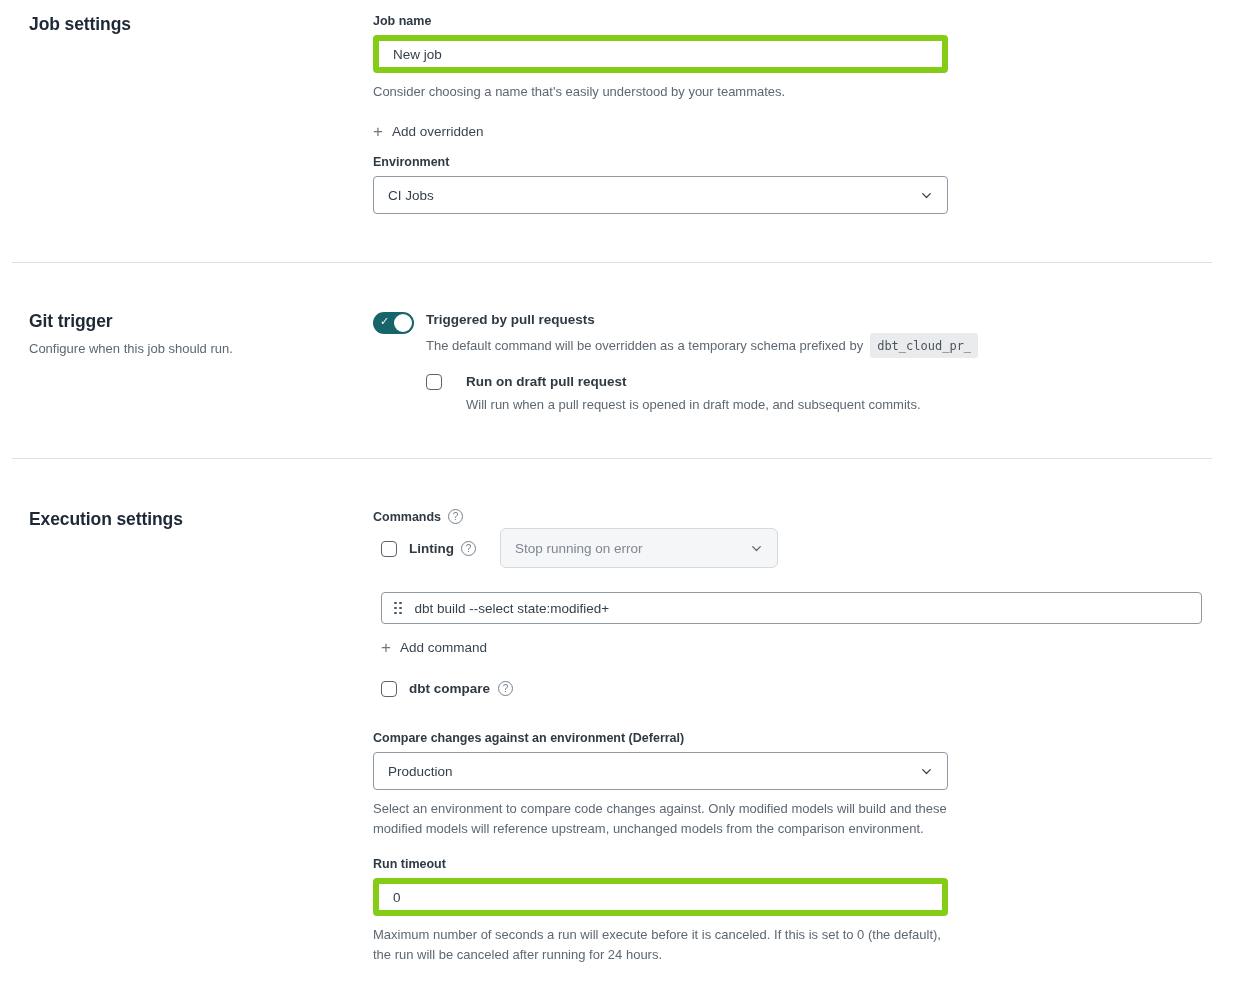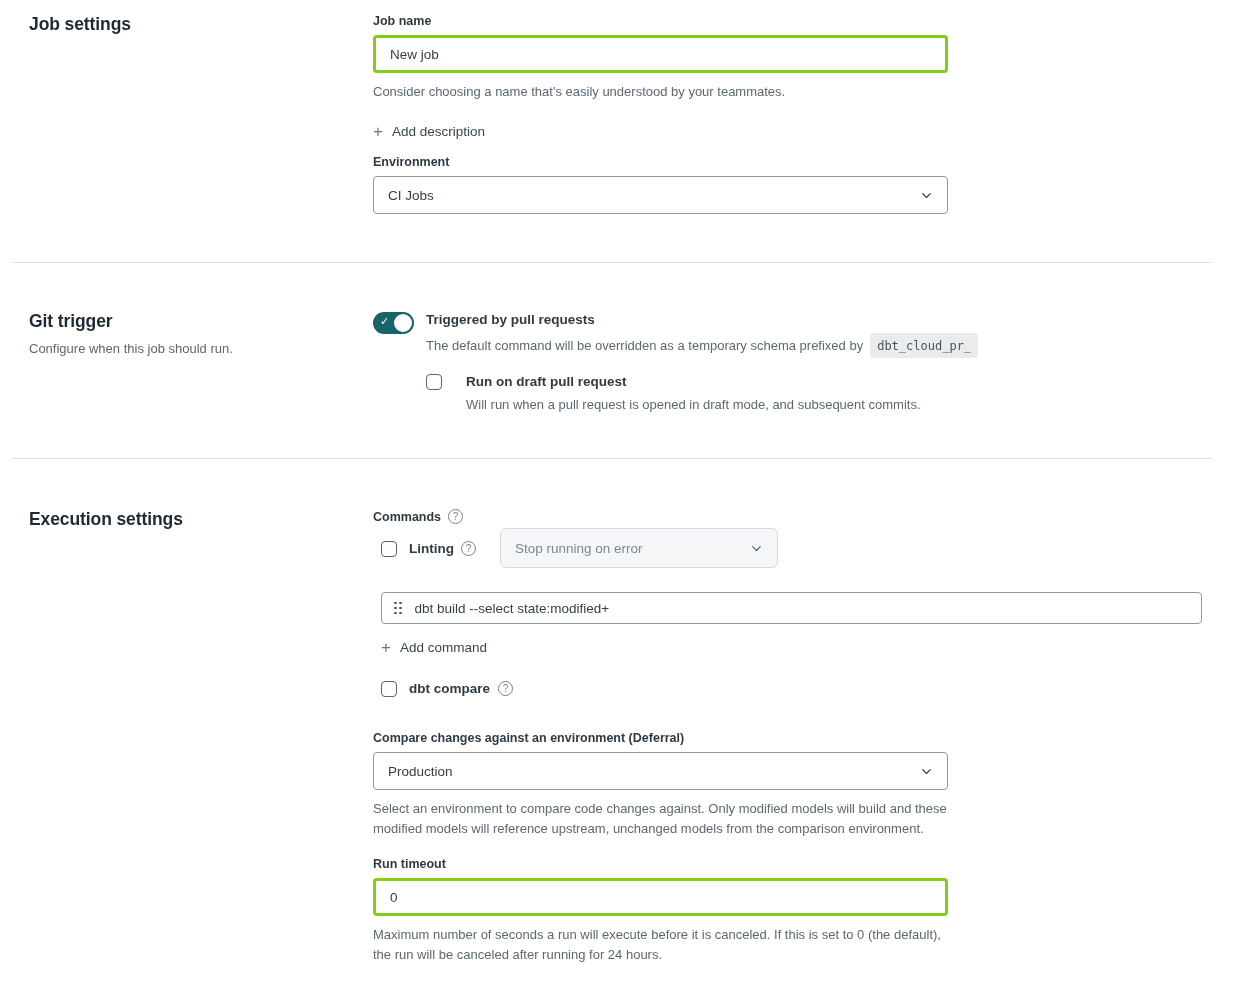--- a/index.html
+++ b/index.html
@@ -8,21 +8,21 @@
   .page { position:relative; width:1246px; height:1000px; background:#fff; overflow:hidden; padding-left:29px; }
 
   .section { display:flex; }
   .col-left { flex:0 0 344px; }
   .col-right { flex:1; max-width:839px; }
 
   h2.sec-h { font-size:17.5px; font-weight:700; color:#1e2936; letter-spacing:-0.1px; }
   .sub { margin-top:9px; font-size:13px; color:#5d6873; }
 
   .f-label { display:block; font-size:12.5px; font-weight:700; color:#2f3a44; margin-bottom:7px; }
-  .text-input { display:block; width:575px; height:38px; border:3px solid #84cc16; border-radius:4px;
+  .text-input { display:block; width:575px; height:38px; border:6px solid #84cc16; border-radius:4px;
     padding:0 14px; font-size:13.5px; color:#353f49; background:#fff; font-family:inherit; outline:none; }
   .helper { margin-top:9px; font-size:13px; color:#5d6873; line-height:20px; max-width:575px; }
 
   .select { width:575px; height:38px; border:1px solid #8e99a3; border-radius:4px; padding:0 14px;
     display:flex; align-items:center; justify-content:space-between; font-size:13.5px; color:#353f49;
     background:#fff; cursor:pointer; }
   .chev { color:#39434c; display:inline-flex; }
 
   .link-btn { margin-top:22px; display:flex; align-items:center; gap:9px; background:none; border:none;
     font-family:inherit; font-size:13.5px; color:#3a4651; cursor:pointer; padding:0; }
@@ -90,21 +90,21 @@
       <h2 class="sec-h">Job settings</h2>
     </div>
     <div class="col-right">
       <div class="field">
         <label class="f-label">Job name</label>
         <input class="text-input" type="text" value="New job" style="">
         <div class="helper">Consider choosing a name that's easily understood by your teammates.</div>
       </div>
       <button class="link-btn">
         <span class="plus">+</span>
-        <span>Add description</span>
+        <span>Add overridden</span>
       </button>
       <div class="field env-field">
         <label class="f-label">Environment</label>
         <div class="select">
           <span>CI Jobs</span>
           <span class="chev">
             <svg width="13" height="13" viewBox="0 0 12 12">
                 <path d="M2.5 4.3 L6 7.8 L9.5 4.3" fill="none" stroke="currentColor" stroke-width="1.2" stroke-linecap="round" stroke-linejoin="round"></path>
               </svg>
           </span>

